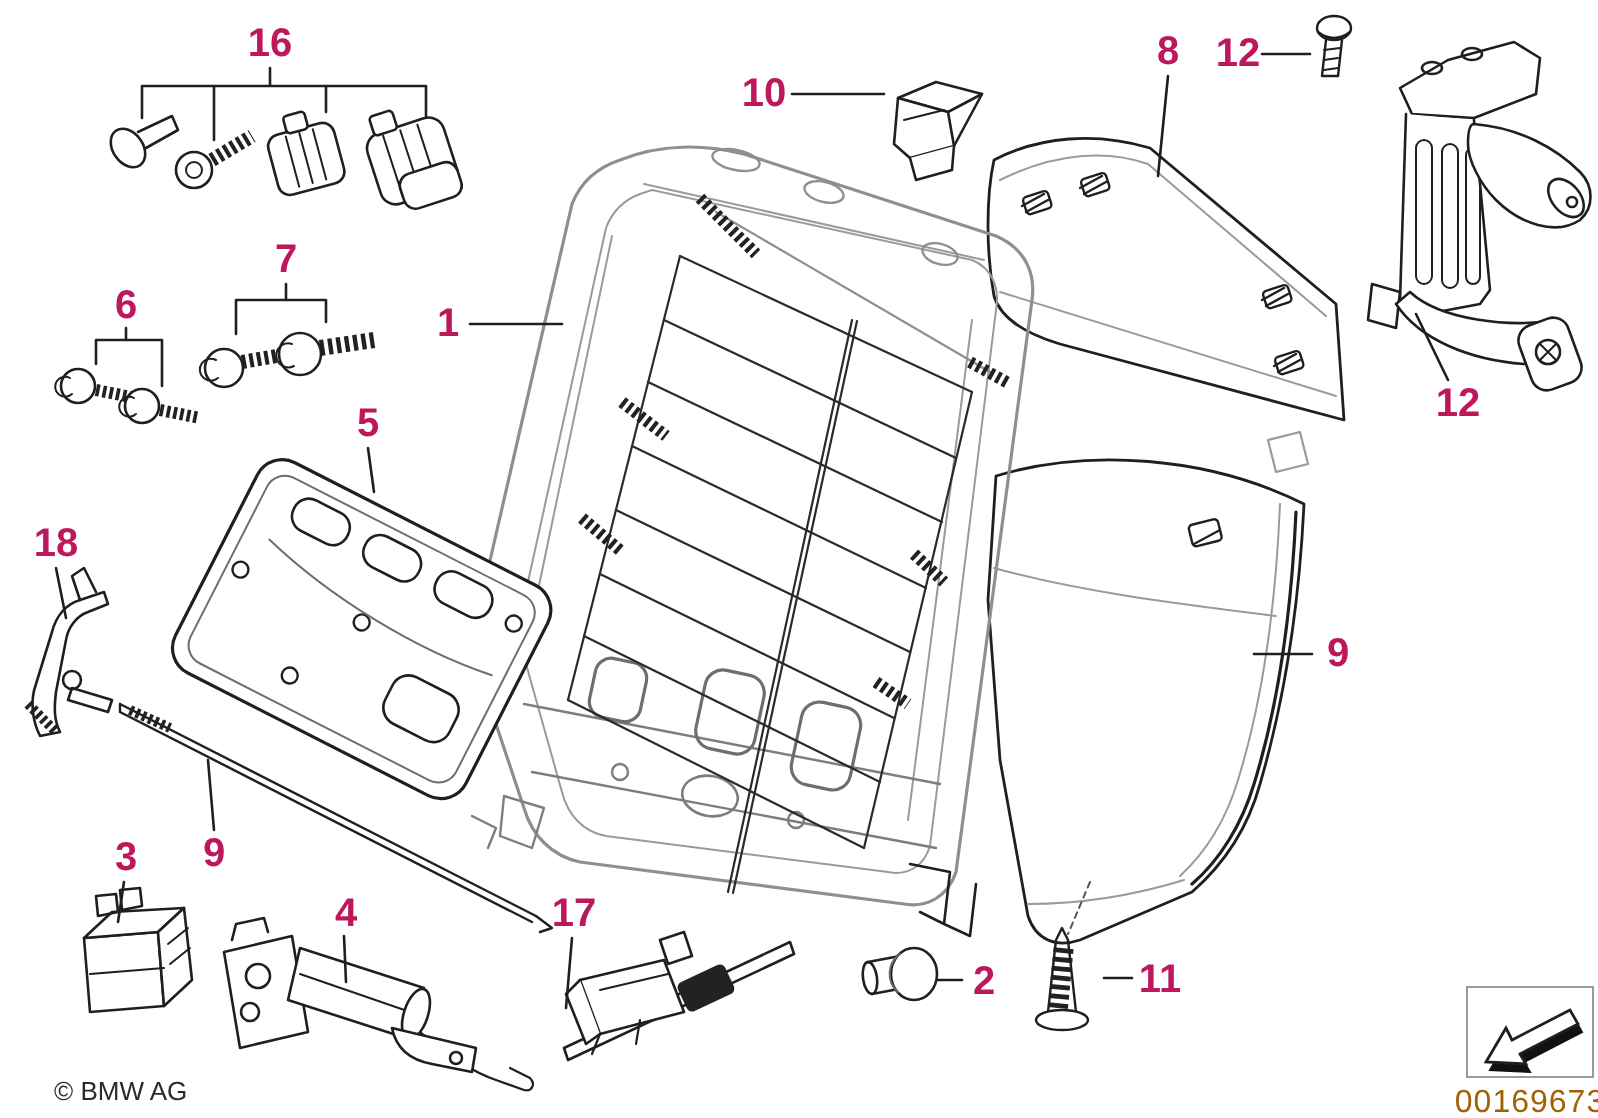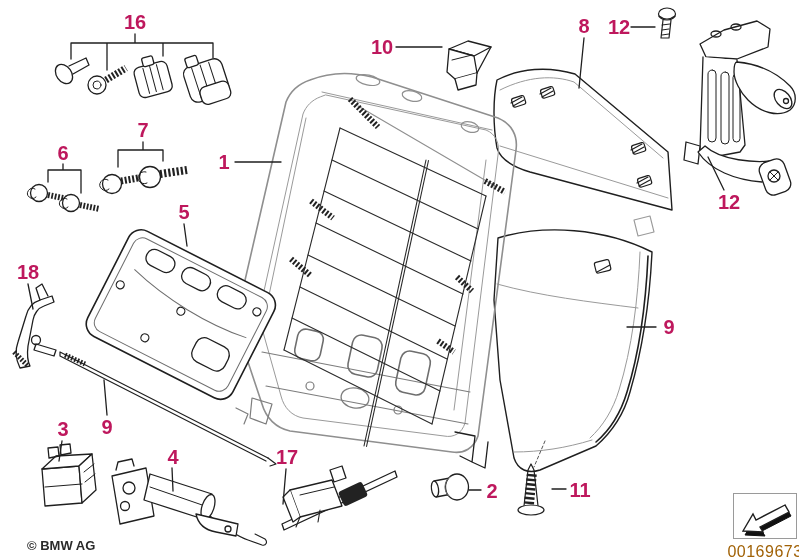--- a/index.html
+++ b/index.html
@@ -1,21 +1,21 @@
 <!DOCTYPE html>
 <html><head>
 <meta charset="utf-8">
 <style>
   html,body{margin:0;padding:0;background:#fff;}
   #page{position:relative;width:799px;height:559px;background:#ffffff;overflow:hidden;
         font-family:"Liberation Sans", sans-serif;}
   #art{position:absolute;left:0;top:0;}
   .callout{position:absolute;transform:translate(-50%,-50%);font-weight:700;font-size:20px;
            color:#be185d;letter-spacing:0;line-height:1;cursor:pointer;user-select:none;}
-  #copyright{position:absolute;left:27px;top:538px;font-size:13px;font-weight:700;color:#2a2a2a;}
+  #copyright{position:absolute;left:27px;top:538px;font-size:13px;font-weight:400;color:#2a2a2a;}
   #refbox{position:absolute;left:733px;top:493px;width:62px;height:44px;border:1px solid #9a9a9a;
           background:#fff;}
   #docid{position:absolute;left:765px;top:552px;transform:translate(-50%,-50%);
          font-size:16px;color:#a16207;letter-spacing:0.5px;}
 </style>
 </head>
 <body>
 
 <div id="page">
 

